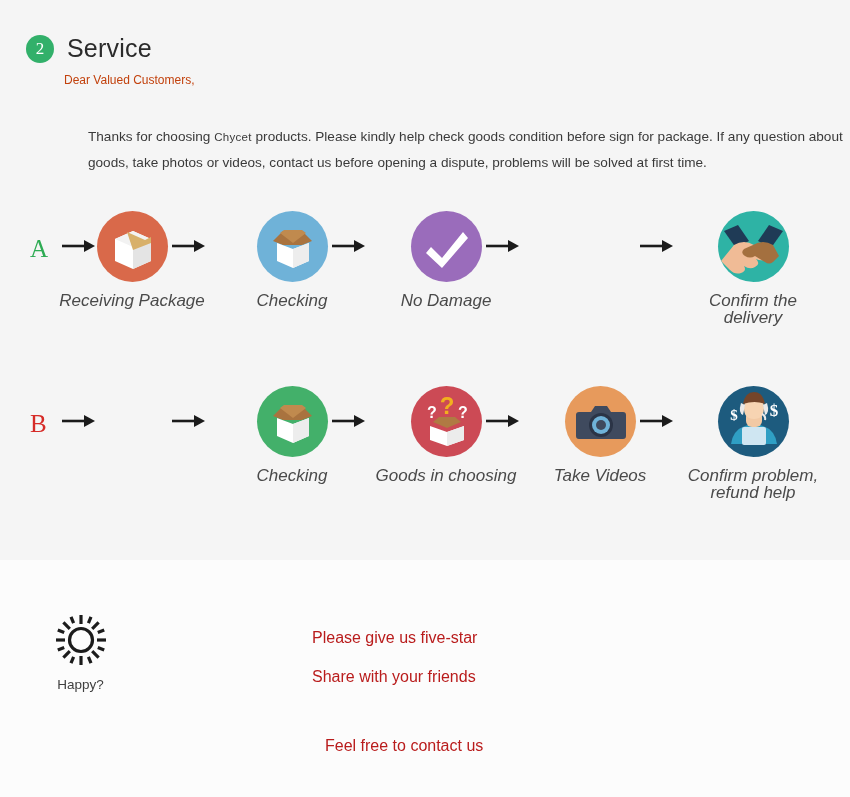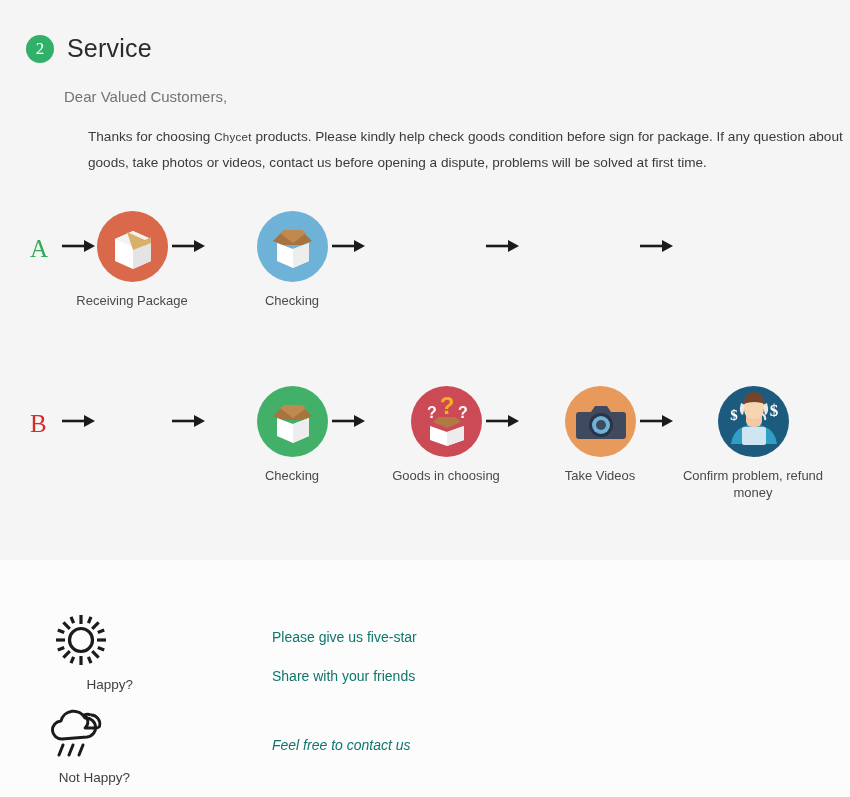--- a/index.html
+++ b/index.html
@@ -26,22 +26,22 @@
     width:28px; height:28px; border-radius:50%;
     background:#32b06a; color:#ffffff;
     font-size:17px; line-height:28px; text-align:center;
     font-family:"Liberation Serif", serif;
   }
   .heading-title {
     font-size:25px; color:#2b2b2b; letter-spacing:.2px;
   }
 
   .salutation {
-    position:absolute; left:64px; top:88px;
-    font-size:15px; color:#737373;
+    position:absolute; left:64px; top:73px;
+    font-size:12px; color:#c2410c;
   }
   .intro-para {
     position:absolute; left:64px; top:124px; width:770px;
     font-size:13.6px; line-height:26px; color:#3a3a3a;margin-left:24px;
   }
   .brand-inline { font-size:11.5px; letter-spacing:.3px; }
 
   
   .flow-row { position:absolute; left:0; width:850px; height:120px; }
   .flow-row.row-a { top:205px; }
@@ -58,37 +58,37 @@
     position:absolute; top:34px;
     width:34px; height:14px;
   }
 
   .flow-node { position:absolute; top:6px; width:150px; text-align:center; }
   .node-circle {
     width:71px; height:71px; border-radius:50%;
     margin:0 auto; position:relative; overflow:hidden;
   }
   .node-label {
-    margin-top:10px; font-size:13px; color:#4a4a4a; line-height:17px;
+    margin-top:10px; font-size:17px; color:#4a4a4a; line-height:17px;font-style:italic;
   }
 
   
   .contact-section {
     position:absolute; left:0; top:560px; width:850px; height:237px;
     background:#fcfcfc;
   }
   .mood-block { position:absolute; text-align:center; width:105px; }
   .mood-happy { left:28px; top:52px; }
   .mood-sad   { left:25px; top:145px; }
-  .mood-label { font-size:13.5px; color:#3f3f3f; margin-top:5px;text-align:right; }
-
-  .ctext { position:absolute; font-size:14px; color:#0f766e; }
+  .mood-label { font-size:13.5px; color:#3f3f3f; margin-top:5px; }
+
+  .ctext { position:absolute; font-size:16px; color:#b91c1c;margin-left:40px; }
   .ctext-1 { left:272px; top:629px; }
   .ctext-2 { left:272px; top:668px;text-align:center; }
-  .ctext-3 { left:272px; top:737px;font-style:italic; }
+  .ctext-3 { left:285px; top:737px; }
 </style>
 </head>
 <body>
 
 <div class="page">
 
   <div class="service-section">
 
     <div class="heading-row">
       <div class="badge-num">2</div>
@@ -126,28 +126,43 @@
               <path d="M20 32 L36 38 L52 32 L52 50 L36 57 L20 50 Z" fill="#ffffff"></path>
               <path d="M36 38 L52 32 L52 50 L36 57 Z" fill="#ededed"></path>
               <path d="M23 22 L36 32 L49 22 L45 19 L27 19 Z" fill="#c08a4e"></path>
             </svg></div>
           <div class="node-label">Checking</div>
         </div>
         <div class="row-arrow" style="left: 332px;"><svg width="34" height="14" viewBox="0 0 34 14">
             <line x1="0" y1="7" x2="24" y2="7" stroke="#1b1b1b" stroke-width="2.6"></line>
             <path d="M22 1 L33 7 L22 13 Z" fill="#1b1b1b"></path>
           </svg></div>
+        <div class="flow-node" style="left: 371px;">
+          <div class="node-circle" style="background: rgb(154, 108, 187);"><svg width="71" height="71" viewBox="0 0 71 71">
+              <path d="M20 36 L31 47 L52 21 L57 27 L31 57 L15 42 Z" fill="#ffffff"></path>
+            </svg></div>
+          <div class="node-label">No Damage</div>
+        </div>
         <div class="row-arrow" style="left: 486px;"><svg width="34" height="14" viewBox="0 0 34 14">
             <line x1="0" y1="7" x2="24" y2="7" stroke="#1b1b1b" stroke-width="2.6"></line>
             <path d="M22 1 L33 7 L22 13 Z" fill="#1b1b1b"></path>
           </svg></div>
         <div class="row-arrow" style="left: 640px;"><svg width="34" height="14" viewBox="0 0 34 14">
             <line x1="0" y1="7" x2="24" y2="7" stroke="#1b1b1b" stroke-width="2.6"></line>
             <path d="M22 1 L33 7 L22 13 Z" fill="#1b1b1b"></path>
           </svg></div>
+        <div class="flow-node" style="left: 678px;">
+          <div class="node-circle" style="background: rgb(46, 179, 165);"><svg width="71" height="71" viewBox="0 0 71 71">
+              <path d="M6 20 L20 14 L31 30 L18 37 Z" fill="#1f3b56"></path>
+              <path d="M65 20 L51 14 L40 30 L53 37 Z" fill="#1f3b56"></path>
+              <path d="M16 34 q10-6 20 0 l14 5 q5 4 0 8 q-6 4 -12 1 q5 5 -1 8 q-5 3 -11-1 q3 5 -3 7 q-6 2 -11-3 l-9-9 z" fill="#f0bb96"></path>
+              <path d="M55 34 q-10-6 -20 0 l-9 4 q-4 4 1 7 q5 3 10 0 l10 6 q4 3 8 0 l6-6 z" fill="#a4703f"></path>
+            </svg></div>
+          <div class="node-label">Confirm the delivery</div>
+        </div>
       </div>
 
     <div class="flow-row row-b">
       <div class="row-letter red">B</div>
     <div class="row-arrow" style="left: 62px;"><svg width="34" height="14" viewBox="0 0 34 14">
             <line x1="0" y1="7" x2="24" y2="7" stroke="#1b1b1b" stroke-width="2.6"></line>
             <path d="M22 1 L33 7 L22 13 Z" fill="#1b1b1b"></path>
           </svg></div>
         <div class="row-arrow" style="left: 172px;"><svg width="34" height="14" viewBox="0 0 34 14">
             <line x1="0" y1="7" x2="24" y2="7" stroke="#1b1b1b" stroke-width="2.6"></line>
@@ -200,21 +215,21 @@
               <rect x="24" y="41" width="24" height="18" rx="2" fill="#cfe6f2"></rect>
               <rect x="28" y="25" width="16" height="16" rx="6" fill="#f2c9a4"></rect>
               <path d="M26 22 q0-10 10-10 q10 0 10 10 q0 11 -10 11 q-10 0 -10-11 z" fill="#f7d4b2"></path>
               <path d="M25 18 q2-12 11-12 q9 0 11 12 q-10-4 -22 0 z" fill="#74452a"></path>
               <path d="M23 17 q-3 10 2 12 l2-10 z" fill="#e9e9e9"></path>
               <path d="M49 17 q3 10 -2 12 l-2-10 z" fill="#e9e9e9"></path>
               <path d="M44 28 q4 2 3 6" fill="none" stroke="#e9e9e9" stroke-width="2"></path>
               <text x="16" y="34" font-size="15" font-family="&quot;Liberation Serif&quot;, serif" font-weight="bold" fill="#ffffff" text-anchor="middle">$</text>
               <text x="56" y="30" font-size="17" font-family="&quot;Liberation Serif&quot;, serif" font-weight="bold" fill="#ffffff" text-anchor="middle">$</text>
             </svg></div>
-          <div class="node-label">Confirm problem, refund money</div>
+          <div class="node-label">Confirm problem, refund help</div>
         </div>
       </div>
 
   </div>
 
   <div class="contact-section">
 
     <div class="mood-block mood-happy">
       <svg width="56" height="56" viewBox="0 0 56 56">
         <circle cx="28" cy="28" r="11.5" fill="none" stroke="#1b1b1b" stroke-width="3.2"></circle>
@@ -233,31 +248,19 @@
           <line x1="44.8" y1="20.6" x2="51.2" y2="18"></line>
           <line x1="4.8" y1="18" x2="11.2" y2="20.6"></line>
           <line x1="44.8" y1="35.4" x2="51.2" y2="38"></line>
           <line x1="18" y1="51.2" x2="20.6" y2="44.8"></line>
           <line x1="35.4" y1="11.2" x2="38" y2="4.8"></line>
         </g>
       </svg>
       <div class="mood-label">Happy?</div>
     </div>
 
-    <div class="mood-block mood-sad">
-      <svg width="64" height="56" viewBox="0 0 64 56">
-        <path d="M45 10 a9 9 0 0 1 8.5 11.5 a7 7 0 0 1 -2.5 1.5 l-12 0 a8 8 0 0 0 -1 -13 a9 9 0 0 1 7 -0" fill="none" stroke="#1b1b1b" stroke-width="2.8" stroke-linejoin="round"></path>
-        <path d="M16 34 a9 9 0 0 1 -1 -18 a13 13 0 0 1 24 -3 a9.5 9.5 0 0 1 2 19 z" fill="none" stroke="#1b1b1b" stroke-width="3" stroke-linejoin="round"></path>
-        <g stroke="#1b1b1b" stroke-width="3" stroke-linecap="round">
-          <line x1="17" y1="40" x2="13" y2="50"></line>
-          <line x1="27" y1="40" x2="23" y2="50"></line>
-          <line x1="37" y1="40" x2="33" y2="50"></line>
-        </g>
-      </svg>
-      <div class="mood-label">Not Happy?</div>
-    </div>
 
     <div class="ctext ctext-1" style="top:69px">Please give us five-star</div>
     <div class="ctext ctext-2" style="top:108px">Share with your friends</div>
     <div class="ctext ctext-3" style="top:177px">Feel free to contact us</div>
 
   </div>
 </div>
 
 </body></html>

